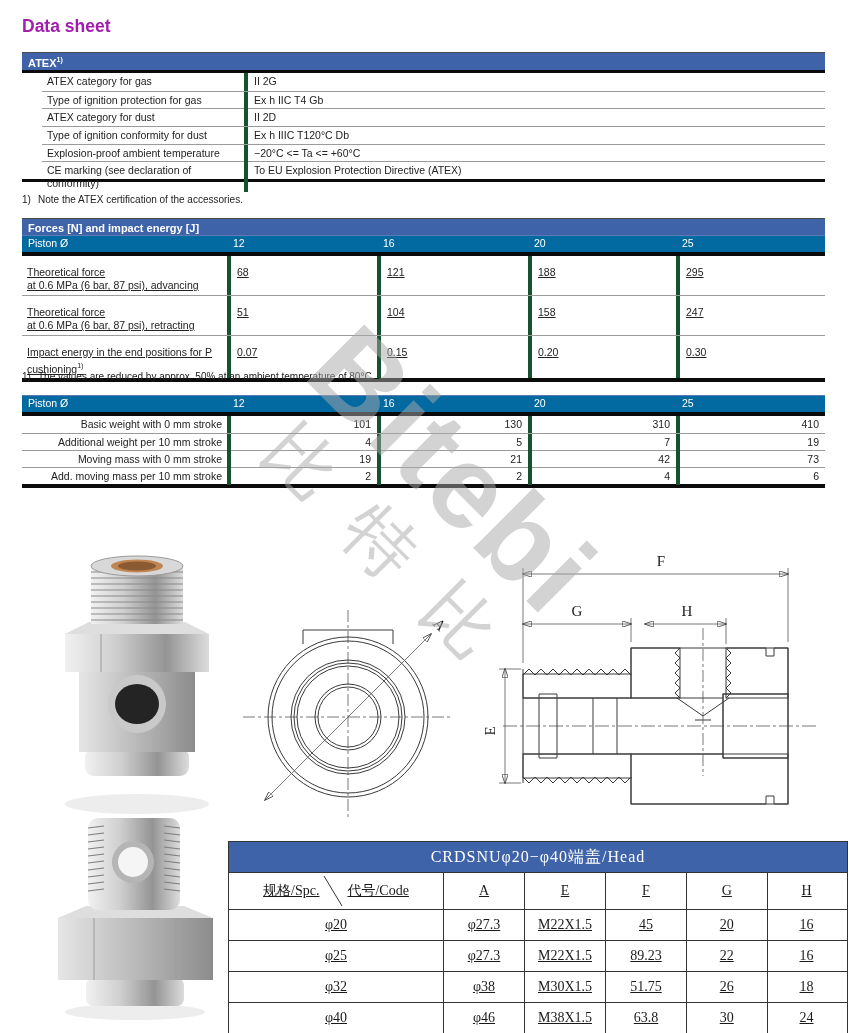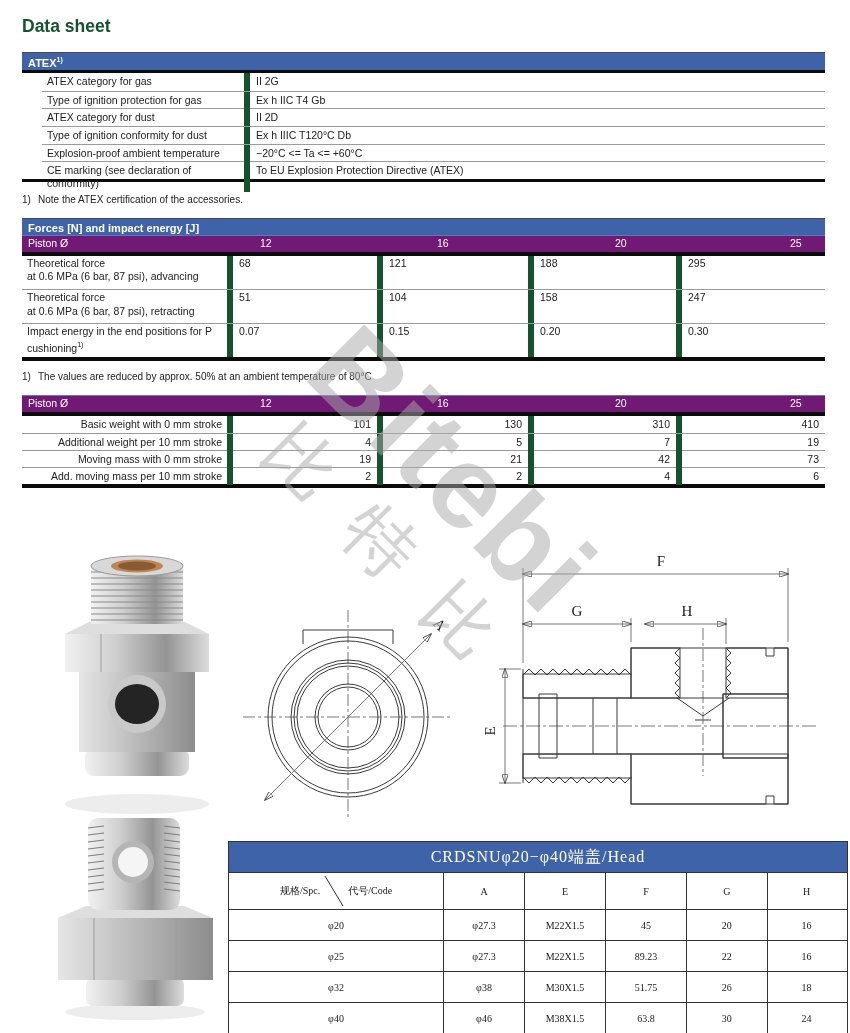--- a/index.html
+++ b/index.html
@@ -7,60 +7,60 @@
         font-family:"Liberation Sans","DejaVu Sans",sans-serif;color:#222;}
 
   
   .watermark{position:absolute;left:120px;top:352px;width:610px;height:290px;
              transform:rotate(45deg);display:flex;flex-direction:column;align-items:center;
              justify-content:center;color:#a9a9a9;opacity:.5;z-index:6;pointer-events:none;}
   .wm1{font-size:118px;font-weight:bold;line-height:1;letter-spacing:3px;}
   .wm2{font-size:70px;letter-spacing:42px;padding-left:42px;margin-top:8px;line-height:1;}
 
   
-  .page-title{position:absolute;left:22px;top:16px;font-size:17.5px;font-weight:bold;color:#14532d;}
+  .page-title{position:absolute;left:22px;top:16px;font-size:17.5px;font-weight:bold;color:#a21caf;}
 
   
   .dtable{position:absolute;left:22px;width:803px;font-size:10.5px;}
   .dhead{background:#3f63a8;color:#fff;border-top:1px solid #4a4a4a;}
   .dhead .trow{padding:3px 6px 1px 6px;font-weight:bold;font-size:11px;}
   .dhead sup{font-size:7px;}
-  .phrow{display:grid;color:#fff;background:#701a75;border-top:1px solid #5a7ab5;gap:27px;}
+  .phrow{display:grid;color:#fff;background:#0369a1;border-top:1px solid #5a7ab5;}
   .phrow div{padding:1px 6px 3px 6px;}
   .blacksep{height:3.5px;background:#0b0b0b;}
   .drow{display:grid;background:transparent;}
   .drow + .drow{border-top:1px solid #9b9b9b;}
   .cols5{grid-template-columns:205px 150px 151px 148px 149px;}
   .cols2{grid-template-columns:202px 601px;margin-left:20px;}
   .lc{padding:2px 5px;}
-  .vc{padding:2px 6px;border-left:6px solid #14532d;}
+  .vc{padding:2px 6px;border-left:4px solid #14532d;}
   .a-row{height:17.6px;box-sizing:border-box;line-height:13px;}
   .f-row{min-height:33.6px;box-sizing:border-box;line-height:13.5px;}
-  .f-row .lc,.f-row .vc{padding-top:1px;}
+  .f-row .lc,.f-row .vc{padding-top:10px;text-decoration:underline;}
   .w-row{height:17.2px;box-sizing:border-box;line-height:13px;text-align:right;}
   sup{font-size:7px;}
 
   .footnote{position:absolute;left:22px;font-size:10px;color:#222;}
   .fn-num{display:inline-block;width:16px;}
 
   
   .fig{position:absolute;}
   .dr line,.dr path,.dr circle,.dr rect,.dr polyline{stroke:#3a3a3a;fill:none;stroke-width:1;}
   .dr .thin{stroke-width:.8;stroke:#555;}
   .dr text{fill:#1a1a1a;font-family:"Liberation Serif","DejaVu Serif",serif;font-size:15px;stroke:none;}
 
   
   .head-table{position:absolute;left:228px;top:841px;width:620px;
               font-family:"Liberation Serif","DejaVu Serif",serif;color:#1a1a1a;
               border:1.5px solid #333;box-sizing:border-box;background:transparent;}
   .ht-title{height:30px;background:#3f63a8;color:#fff;display:flex;align-items:center;
             justify-content:center;font-size:16px;letter-spacing:1px;border-bottom:1px solid #333;}
   .ht-row{display:grid;grid-template-columns:214px 81px 81px 81px 80.5px 79px;}
   .ht-row > div{border-left:1px solid #333;display:flex;align-items:center;justify-content:center;
-                font-size:10px;box-sizing:border-box;}
+                font-size:14px;box-sizing:border-box;text-decoration:underline;}
   .ht-row > div:first-child{border-left:none;}
   .ht-header{height:36px;border-bottom:1px solid #333;}
   .ht-data{height:30px;border-bottom:1px solid #333;}
   .ht-data:last-child{border-bottom:none;}
   .corner{display:flex;align-items:center;justify-content:center;gap:3px;}
   .corner svg{display:block;}
 </style>
 </head>
 <body>
 

